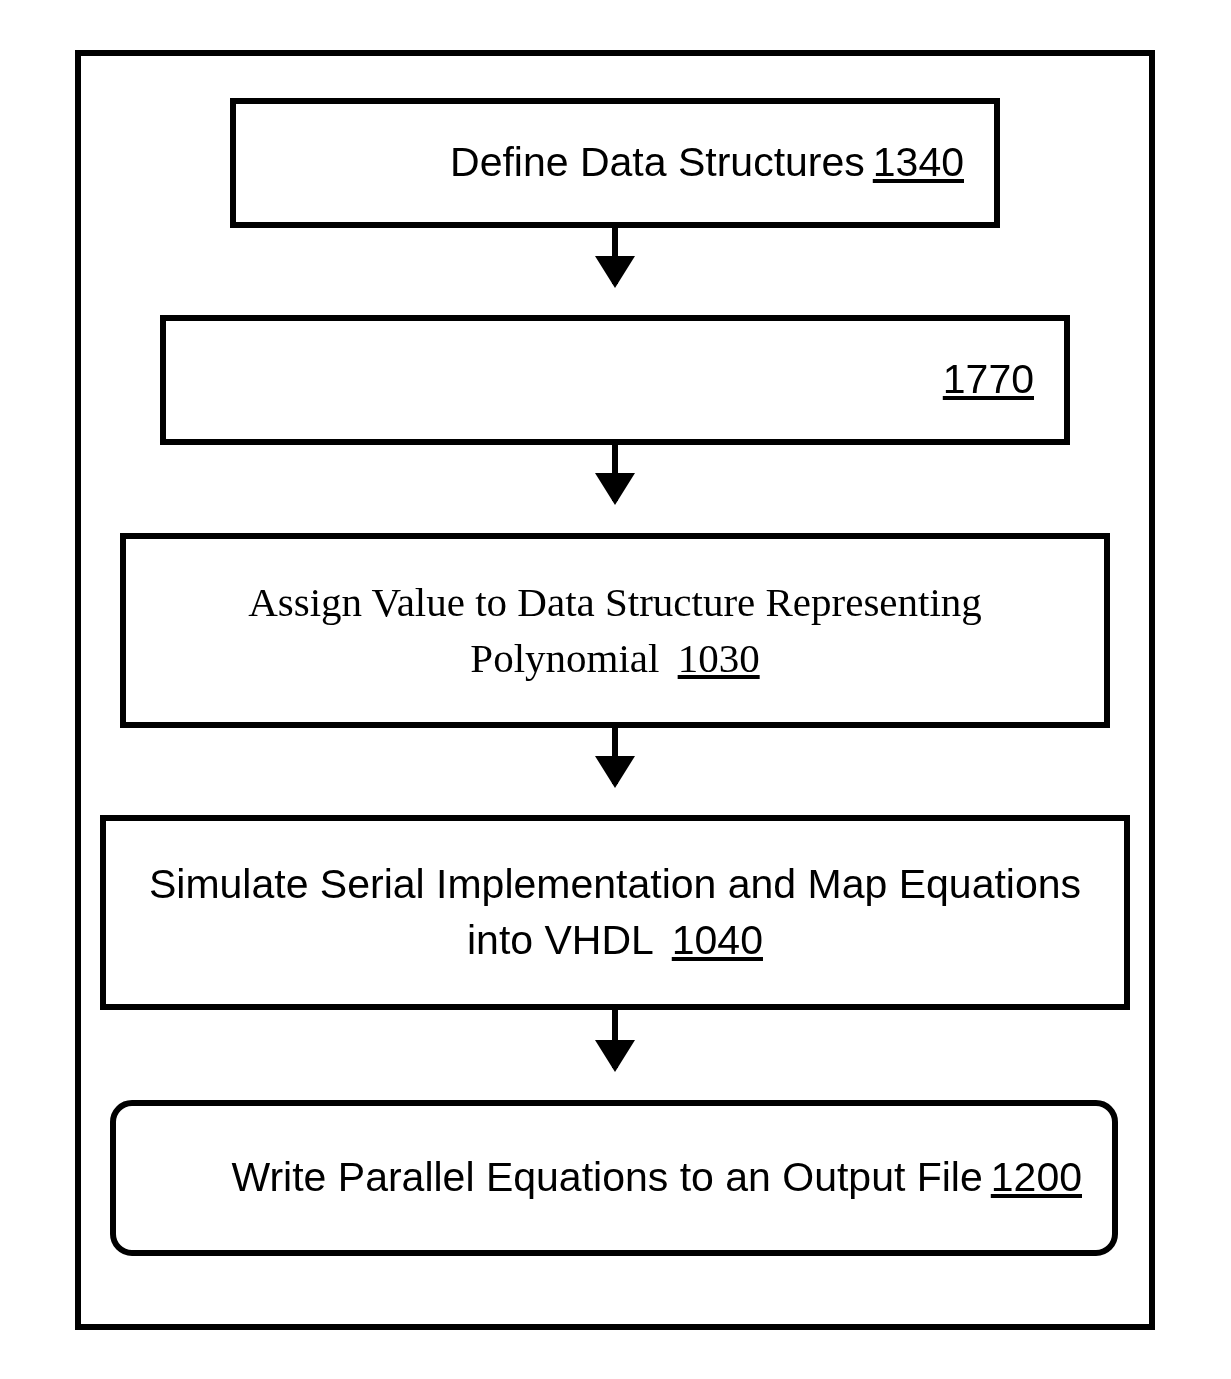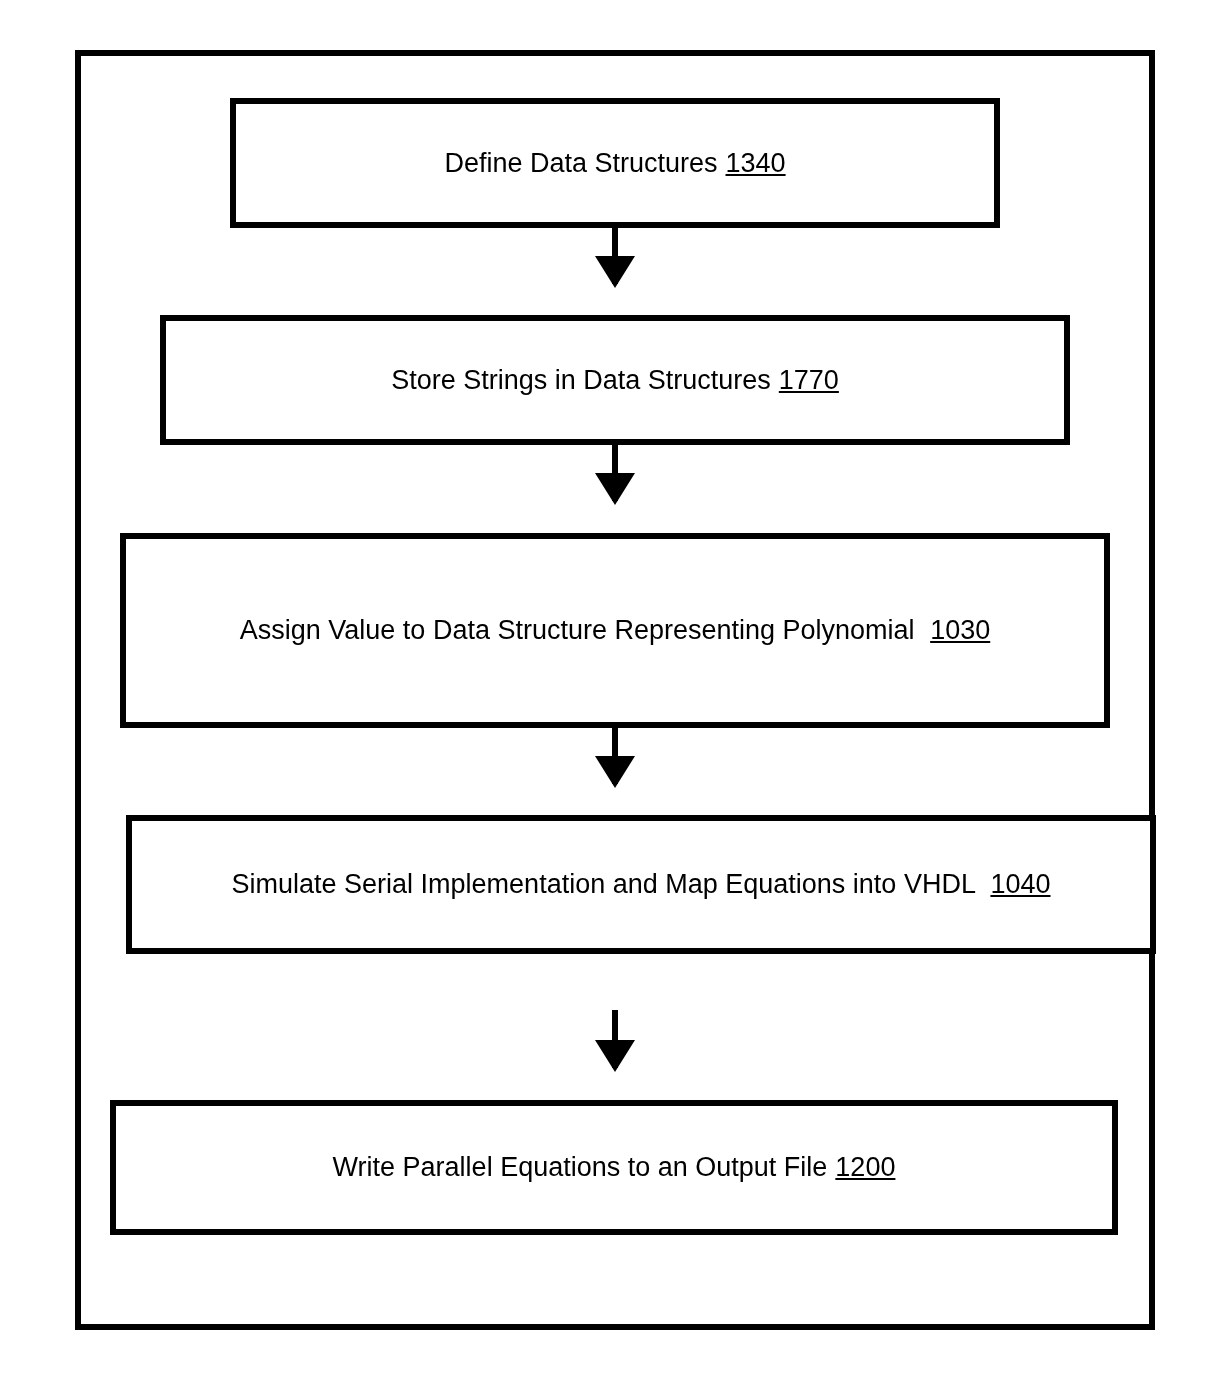--- a/index.html
+++ b/index.html
@@ -23,37 +23,37 @@
     height: 1280px;
     border: 6px solid #000;
     box-sizing: border-box;
   }
   .node {
     position: absolute;
     border: 6px solid #000;
     box-sizing: border-box;
     display: flex;
     align-items: center;
-    justify-content: center;
+    justify-content: flex-end;
     text-align: center;
     padding: 10px 30px;
-    font-size: 27px;
+    font-size: 41px;
     line-height: 1.35;
     background: #fff;
   }
   .node .ref {
     text-decoration: underline;
     margin-left: 8px;
   }
   
   .n1 { left: 230px; top:  98px;  width: 770px; height: 130px; }
   .n2 { left: 160px; top: 315px;  width: 910px; height: 130px; }
-  .n3 { left: 120px; top: 533px;  width: 990px; height: 195px; }
-  .n4 { left: 100px; top: 815px;  width: 1030px; height: 139px; margin-left: 26px; }
-  .n5 { left: 110px; top: 1100px; width: 1008px; height: 135px; }
+  .n3 { left: 120px; top: 533px;  width: 990px; height: 195px; font-family: Liberation Serif, serif; }
+  .n4 { left: 100px; top: 815px;  width: 1030px; height: 195px; }
+  .n5 { left: 110px; top: 1100px; width: 1008px; height: 156px; border-radius: 22px; }
 
   
   .arrow {
     position: absolute;
     left: 612px;
     width: 6px;
     background: #000;
   }
   .arrow::after {
     content: "";
@@ -78,21 +78,20 @@
 <div class="canvas">
   <div class="outer-frame"></div>
 
   <div class="node n1">
     <span>Define Data Structures</span>
     <span class="ref">1340</span>
   </div>
   <div class="arrow a1"></div>
 
   <div class="node n2">
-    <span>Store Strings in Data Structures</span>
     <span class="ref">1770</span>
   </div>
   <div class="arrow a2"></div>
 
   <div class="node n3">
     <span>
       <span>Assign Value to Data Structure Representing Polynomial</span>
       <span class="ref">1030</span>
     </span>
   </div>

